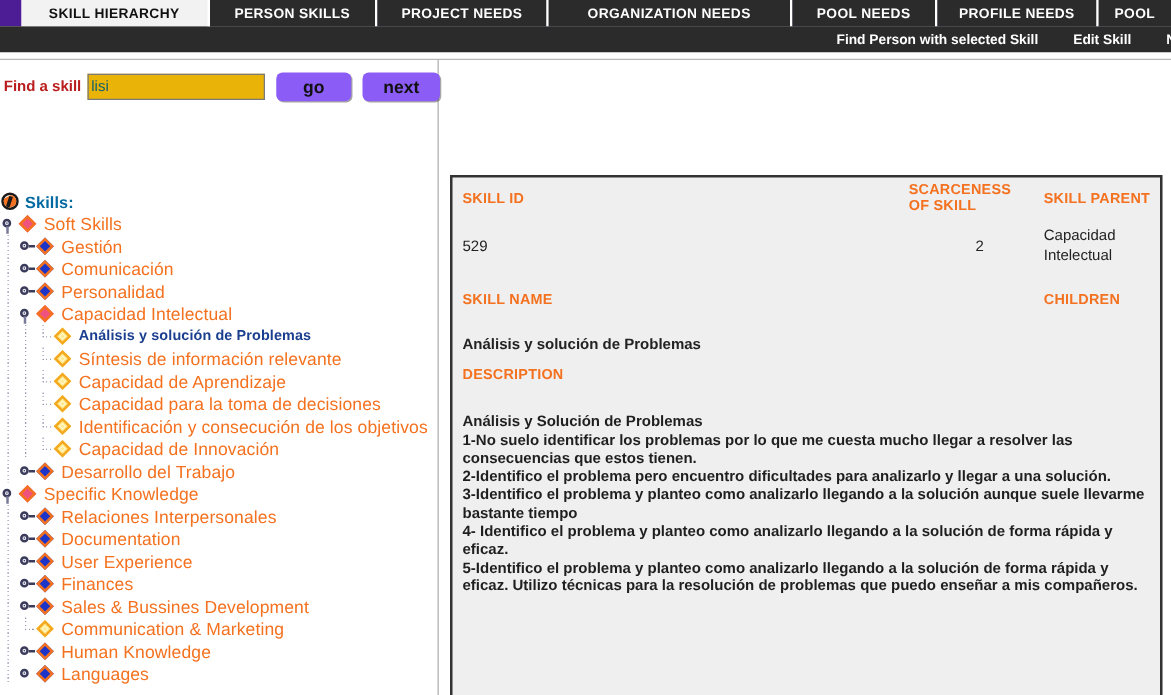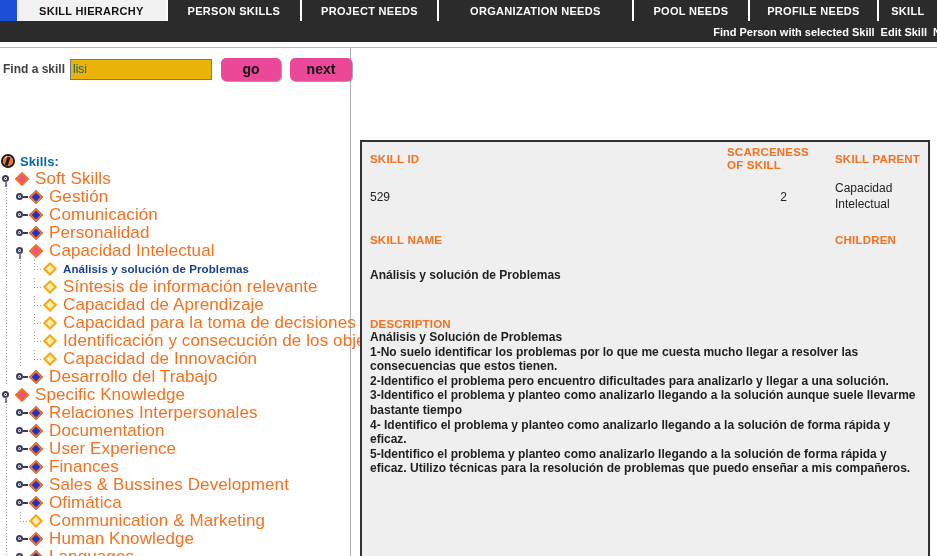--- a/index.html
+++ b/index.html
@@ -2,61 +2,61 @@
 <html><head>
 <meta charset="utf-8">
 <style>
   html,body{margin:0;padding:0;}
   body{
     width:937px;height:556px;overflow:hidden;background:#ffffff;
     font-family:"Liberation Sans","DejaVu Sans",sans-serif;
     -webkit-font-smoothing:none;
   }
   
-  .tabbar{height:21px;background:#1d4ed8;display:flex;align-items:stretch;padding-left:17px;}
+  .tabbar{height:21px;background:#4c1d95;display:flex;align-items:stretch;padding-left:17px;}
   .tab{
     color:#ffffff;font-size:11px;font-weight:bold;letter-spacing:.3px;
     display:flex;align-items:center;justify-content:center;
     border-right:2px solid #ffffff;background:#2b2b2b;white-space:nowrap;
     box-sizing:border-box;
   }
   .tab.active{background:#f2f2f2;color:#111111;}
   .t0{width:155px}.t1{width:138px}.t2{width:141px}.t3{width:200px}
   .t4{width:120px}.t5{width:132px}.t6{width:60px;border-right:none}
   
   .actionbar{
     height:21px;background:#2b2b2b;color:#ffffff;font-size:11px;font-weight:bold;
     display:flex;align-items:center;justify-content:flex-end;
     padding-right:0;box-sizing:border-box;overflow:hidden;
   }
-  .actionbar .act{margin-left:6px;white-space:nowrap;}
+  .actionbar .act{margin-left:28px;white-space:nowrap;}
   .actionbar .act:last-child{margin-right:-4px;}
   .rulebar{height:5px;background:#ffffff;border-bottom:1px solid #b8b8b8;}
   
   .page{position:relative;height:529px;}
   .vdivider{position:absolute;left:350px;top:0;width:1px;height:529px;background:#b0b0b0;}
   
   .searchrow{position:absolute;left:0;top:8px;display:flex;align-items:center;height:26px;}
-  .findlbl{color:#404040;font-size:12px;font-weight:bold;margin-left:3px;margin-right:5px;white-space:nowrap;}
+  .findlbl{color:#b91c1c;font-size:12px;font-weight:bold;margin-left:3px;margin-right:5px;white-space:nowrap;}
   .skillinput{
     width:136px;height:17px;border:1px solid #7a7a7a;background:#eab308;
     font-family:"Liberation Sans",sans-serif;font-size:12px;color:#14626b;
     padding:1px 2px;box-sizing:content-box;outline:none;
   }
   .obtn{
     margin-left:9px;width:60px;height:23px;border:none;border-radius:5px;
-    background:#ec4899;color:#111111;font-family:"Liberation Sans",sans-serif;
+    background:#8b5cf6;color:#111111;font-family:"Liberation Sans",sans-serif;
     font-size:14px;font-weight:bold;cursor:pointer;
     box-shadow:1px 1px 0 rgba(0,0,0,.35);
   }
   .obtn.next{width:62px;}
   
   .tree{position:absolute;left:0;top:104px;width:348px;}
   .trow{display:flex;align-items:center;height:18px;white-space:nowrap;}
-  .tlabel{font-size:17px;color:#f4711f;letter-spacing:.1px;}
+  .tlabel{font-size:14px;color:#f4711f;letter-spacing:.1px;}
   .trow.root .tlabel{color:#0369a1;font-size:13px;font-weight:bold;}
   .trow.sel .tlabel{color:#1b3f8f;font-weight:bold;font-size:11.5px;}
   .knob{width:14px;height:18px;position:relative;flex:0 0 14px;}
   .knob i{
     position:absolute;left:2px;top:5px;width:7px;height:7px;border-radius:50%;
     background:#e9e9f2;border:2px solid #3b3b5c;box-sizing:border-box;
   }
   .knob i:after{content:"";position:absolute;left:1px;top:1px;width:1px;height:1px;background:#3b3b5c;}
   .knob.plus b{position:absolute;left:9px;top:8px;width:5px;height:2px;background:#3b3b5c;}
   .knob.minus b{position:absolute;left:5px;top:11px;width:2px;height:6px;background:#7a7a9a;}
@@ -113,21 +113,21 @@
   .val{position:absolute;color:#222222;font-size:12px;line-height:15px;}
   .lab-skillid{left:8px;top:11px;}
   .val-skillid{left:8px;top:48px;}
   .lab-scarce{left:365px;top:4px;width:86px;}
   .val-scarce{left:365px;top:48px;width:60px;text-align:right;}
   .lab-parent{left:473px;top:11px;}
   .val-parent{left:473px;top:38px;width:92px;line-height:16px;}
   .lab-skillname{left:8px;top:92px;}
   .lab-children{left:473px;top:92px;}
   .val-skillname{left:8px;top:126px;font-weight:bold;}
-  .lab-desc{left:8px;top:176px;}
+  .lab-desc{left:8px;top:152px;}
   .val-desc{
     left:8px;top:188px;width:556px;font-weight:bold;font-size:12px;
     line-height:14.6px;white-space:pre-wrap;color:#1f1f1f;
   }
 </style>
 </head>
 <body>
 
 <div class="tabbar">
   <div class="tab active t0">
@@ -142,21 +142,21 @@
   <div class="tab t3">
       <span>ORGANIZATION NEEDS</span>
     </div>
   <div class="tab t4">
       <span>POOL NEEDS</span>
     </div>
   <div class="tab t5">
       <span>PROFILE NEEDS</span>
     </div>
   <div class="tab t6">
-      <span>SKILL</span>
+      <span>POOL</span>
     </div>
 </div>
 
 <div class="actionbar">
   <span class="act">Find Person with selected Skill</span>
   <span class="act">Edit Skill</span>
   <span class="act">N</span>
 </div>
 <div class="rulebar"></div>
 
@@ -354,31 +354,20 @@
         <div class="trow">
           <span class="dot"></span>
           <span class="knob plus">
             <i></i>
             <b></b>
           </span>
           <span class="dia blue">
             <s></s>
           </span>
           <span class="tlabel">Sales &amp; Bussines Development</span>
-        </div>
-        <div class="trow">
-          <span class="dot"></span>
-          <span class="knob plus">
-            <i></i>
-            <b></b>
-          </span>
-          <span class="dia blue">
-            <s></s>
-          </span>
-          <span class="tlabel">Ofimática</span>
         </div>
         <div class="trow">
           <span class="dot"></span>
           <span class="elbow"></span>
           <span class="dia yellow">
             <s></s>
           </span>
           <span class="tlabel">Communication &amp; Marketing</span>
         </div>
         <div class="trow">

